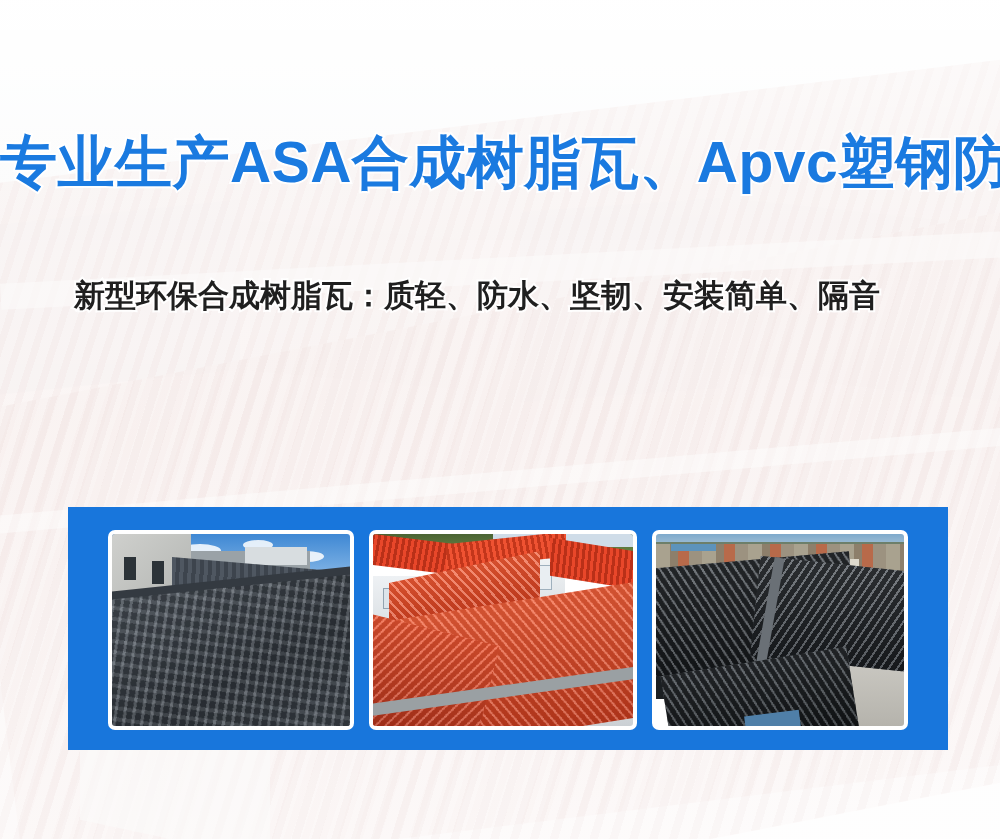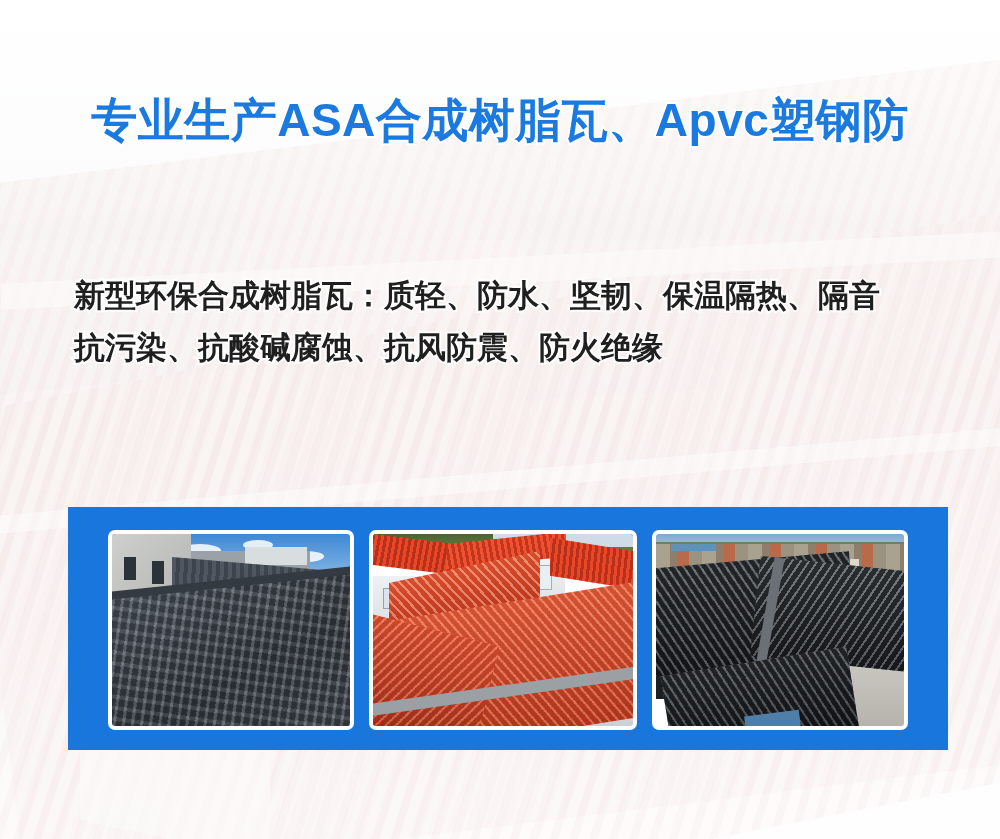--- a/index.html
+++ b/index.html
@@ -78,28 +78,29 @@
       rgba(255,255,255,.70) 100%);
   }
 
   
   .headline{
     position:absolute;left:0;top:88px;width:1000px;
     text-align:center;
   }
   .headline .hl{
     display:block;
-    font-size:46px;
+    font-size:57px;
     line-height:64px;
     font-weight:bold;
     letter-spacing:.5px;
     color:#1a7ae0;
     -webkit-text-stroke:4px rgba(255,255,255,.92);
     paint-order:stroke fill;
     white-space:nowrap;
+    margin-top:42px;
   }
 
   
   .subcopy{
     position:absolute;left:74px;top:270px;width:900px;
   }
   .subcopy .sl{
     display:block;
     font-size:31px;
     line-height:52px;
@@ -287,22 +288,21 @@
     <div class="bg-ridge2"></div>
     <div class="bg-bldg b5"></div>
     <div class="bg-wash"></div>
   </div>
 
   <div class="headline">
     <span class="hl">专业生产ASA合成树脂瓦、Apvc塑钢防</span>
   </div>
 
   <div class="subcopy">
-    <span class="sl">新型环保合成树脂瓦：质轻、防水、坚韧、保温隔热、隔音</span>
-    <span class="sl">抗污染、抗酸碱腐蚀、抗风防震、防火绝缘</span>
+    <span class="sl">新型环保合成树脂瓦：质轻、防水、坚韧、安装简单、隔音</span>
   </div>
 
   <div class="gallery-panel">
     <div class="gallery-row">
 
       <div class="photo p1">
         <div class="inner">
           <div class="ph1-sky"></div>
           <div class="ph1-cloud c1"></div>
           <div class="ph1-cloud c2"></div>

